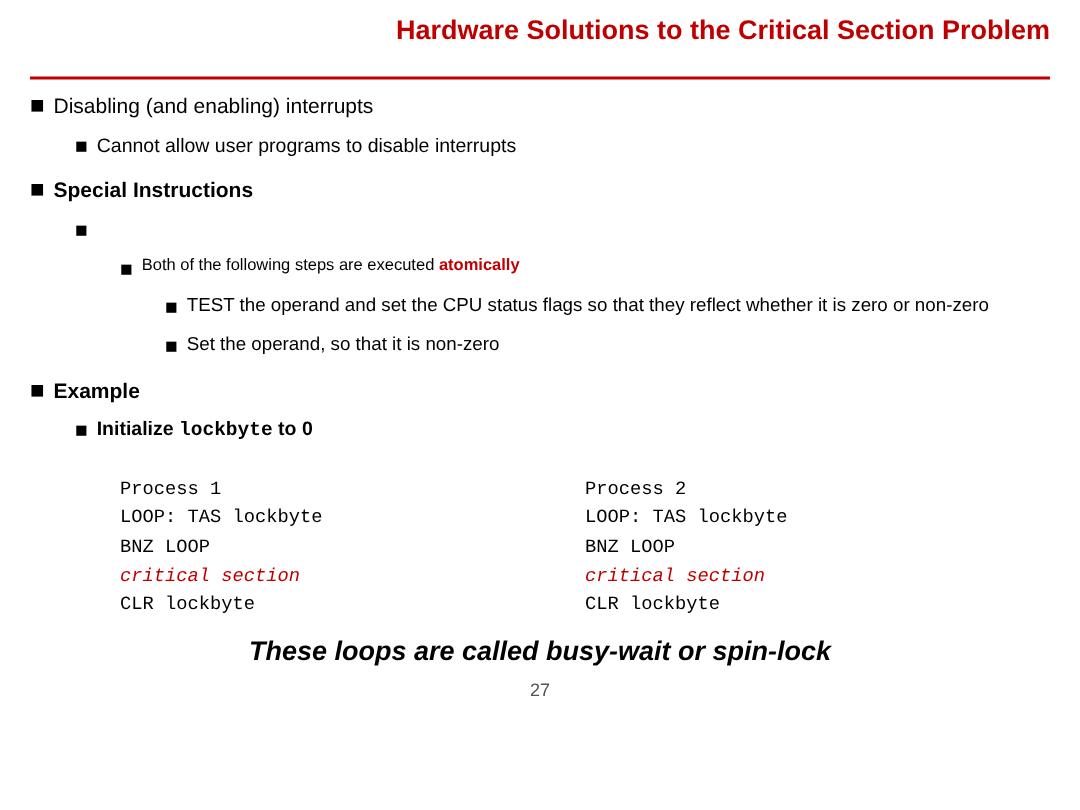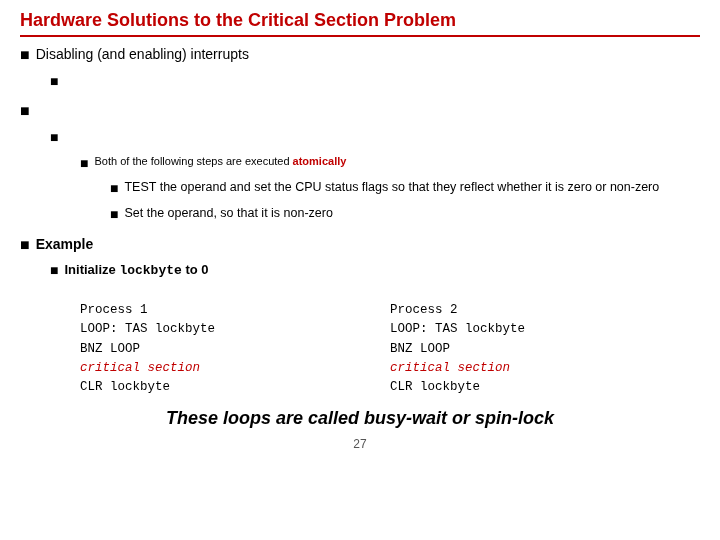--- a/index.html
+++ b/index.html
@@ -15,23 +15,23 @@
       width: 720px;
       height: 540px;
       padding: 10px 20px 10px 20px;
       display: flex;
       flex-direction: column;
     }
     .title {
       color: #c00000;
       font-size: 18px;
       font-weight: bold;
-      text-align: left;
+      text-align: right;
       border-bottom: 2px solid #c00000;
-      padding-bottom: 4px;
+      padding-bottom: 20px;
       margin-bottom: 8px;
     }
     .content {
       flex: 1;
       display: flex;
       flex-direction: column;
       gap: 4px;
     }
     .bullet-l1 {
       display: flex;
@@ -148,24 +148,26 @@
   <div class="title">Hardware Solutions to the Critical Section Problem</div>
 
   <div class="content">
 
     <div class="bullet-l1">
       <span class="dot">■</span>
       <span class="text">Disabling (and enabling) interrupts</span>
     </div>
     <div class="bullet-l2">
       <span class="dot">■</span>
+      <span class="text">Cannot allow user programs to disable interrupts</span>
     </div>
 
     <div class="bullet-l1" style="margin-top:4px;">
       <span class="dot">■</span>
+      <span class="text section-heading">Special Instructions</span>
     </div>
     <div class="bullet-l2">
       <span class="dot">■</span>
     </div>
     <div class="bullet-l3">
       <span class="dot">■</span>
       <span class="text">
         <span>Both of the following steps are executed </span><span class="atomically">atomically</span>
       </span>
     </div>

